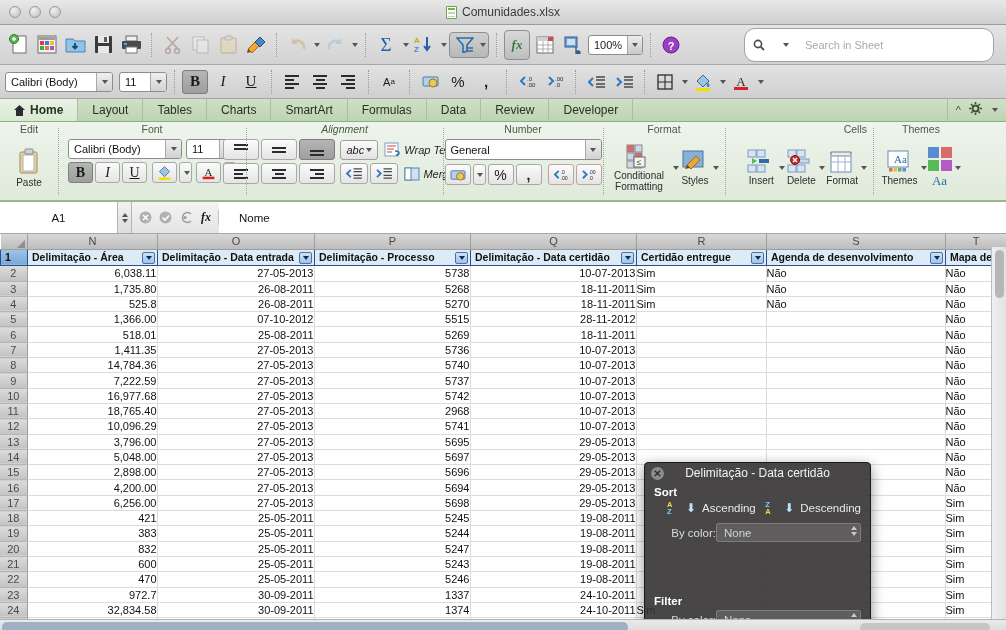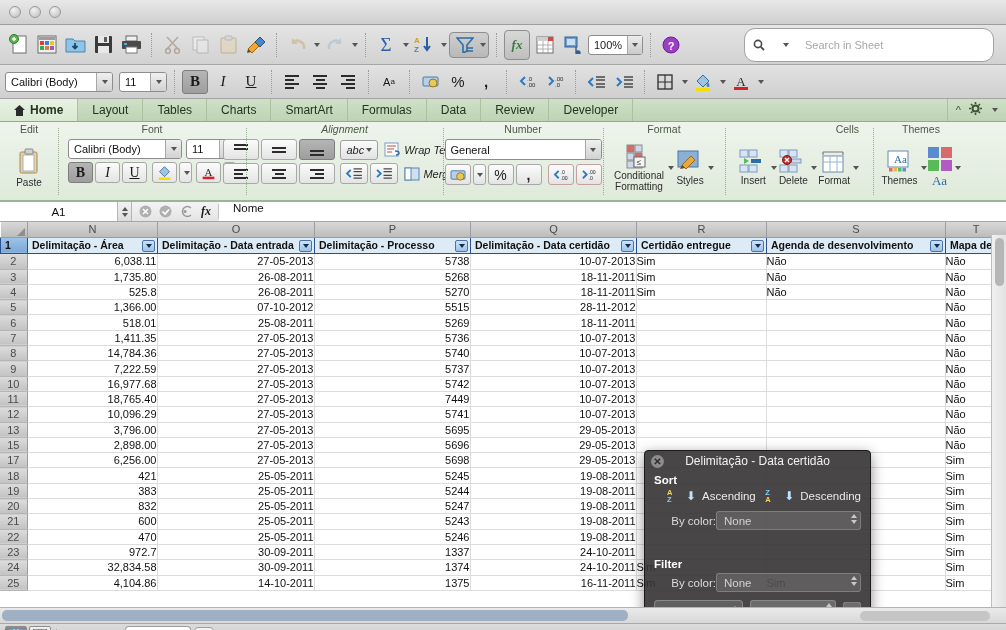--- a/index.html
+++ b/index.html
@@ -124,53 +124,53 @@
   .rtab-spacer { flex:1; border-right:1px solid #a8c29e;}
   .rtab-right { display:flex;align-items:center;gap:8px;padding:0 8px;color:#3d5235;}
 
   
   .ribbon {
     height: 80px;
     background: linear-gradient(#eef4ec, #dfeada);
     border-bottom: 1px solid #9ab591;
     display: flex; position: relative;
   }
-  .rgroup { display:flex; flex-direction:column; align-items:center; position:relative; padding: 0 14px;}
+  .rgroup { display:flex; flex-direction:column; align-items:center; position:relative; padding: 0 6px;}
   .rgroup + .rgroup::before {
     content:""; position:absolute; left:0; top:6px; bottom:6px;
     border-left:1px dotted #9aac93;
   }
   .rgroup-label { font-size: 10.5px; color:#4a5a43; height:15px; line-height:15px; }
   .rgroup-body { flex:1; display:flex; align-items:center; gap:3px; padding-bottom:2px;}
   .ribbon-foot {
     position:absolute; left:0; right:0; bottom:0; height:1px; background:#9ab591;
   }
   .mini-btn {
     height:20px; border:1px solid #a0a0a0; border-radius:3px;
     background: linear-gradient(#fbfbfb,#e2e2e2);
     display:flex;align-items:center;justify-content:center; font-size:11px; color:#1f1f1f;
     padding:0 5px;
   }
   .icon-tile { display:flex;flex-direction:column;align-items:center;justify-content:center;gap:1px; }
   .icon-tile .lbl { font-size:10px;color:#2c2c2c; line-height:10.5px; text-align:center;}
 
   
   .formula-bar {
-    height: 20px; background: linear-gradient(#f4f4f4,#e4e4e4);
+    height: 32px; background: linear-gradient(#f4f4f4,#e4e4e4);
     border-bottom: 1px solid #a6a6a6;
     display:flex; align-items:center; font-size:11.5px; color:#111;
   }
   .namebox {
     width: 118px; height:100%; border-right:1px solid #b4b4b4;
     display:flex;align-items:center;justify-content:center; background:#fff;
   }
   .nb-step { width:14px; height:100%; border-right:1px solid #b4b4b4; background:linear-gradient(#f2f2f2,#dcdcdc);
              display:flex;flex-direction:column;align-items:center;justify-content:center; gap:2px;}
   .fb-icons { display:flex; align-items:center; gap:7px; padding:0 7px; border-right:1px solid #c4c4c4;}
-  .fb-content { flex:1; padding-left:14px; background:#fff; height:100%; display:flex;}
+  .fb-content { flex:1; padding-left:20px; background:#fff; height:100%; display:flex;align-items:center;}
 
   
   .grid-wrap { position: relative; height: 385px; background:#fff; overflow:hidden; }
   table.grid { border-collapse: collapse; table-layout: fixed; width: 1006px; }
   table.grid td, table.grid th { font-size: 11px; padding: 0; height: 15.3px; }
   .colhead {
     background: linear-gradient(#d8d8d8,#bcbcbc);
     border-right:1px solid #9d9d9d; border-bottom:1px solid #9d9d9d;
     text-align:center; font-weight:normal; color:#4b4b4b; font-size:10.5px;
     height: 13px;
@@ -288,20 +288,24 @@
 </head>
 <body>
 
 <div id="app">
 
   <div class="titlebar">
     <div class="traffic">
       <div class="tl-dot"></div>
       <div class="tl-dot"></div>
       <div class="tl-dot"></div>
+    </div>
+    <div class="title-center">
+      <span class="doc-ico"></span>
+      <span>Comunidades.xlsx</span>
     </div>
   </div>
 
   <div class="toolbar">
     <div class="tb-btn">
       <svg width="20" height="21" viewBox="0 0 20 21">
           <rect x="4" y="2" width="13" height="17" fill="#fff" stroke="#6f6f6f"></rect>
           <circle cx="5" cy="5" r="4.5" fill="#5ab552" stroke="#2f7a2a"></circle>
           <path d="M5 3v4M3 5h4" stroke="#fff" stroke-width="1.4"></path>
         </svg>
@@ -1062,21 +1066,21 @@
             <td class="cell num">5742</td>
             <td class="cell num">10-07-2013</td>
             <td class="cell txt"></td>
             <td class="cell txt"></td>
             <td class="cell txt">Não</td>
           </tr>
           <tr>
             <td class="rowhead">11</td>
             <td class="cell num">18,765.40</td>
             <td class="cell num">27-05-2013</td>
-            <td class="cell num">7449</td>
+            <td class="cell num">2968</td>
             <td class="cell num">10-07-2013</td>
             <td class="cell txt"></td>
             <td class="cell txt"></td>
             <td class="cell txt">Não</td>
           </tr>
           <tr>
             <td class="rowhead">12</td>
             <td class="cell num">10,096.29</td>
             <td class="cell num">27-05-2013</td>
             <td class="cell num">5741</td>
@@ -1089,24 +1093,44 @@
             <td class="rowhead">13</td>
             <td class="cell num">3,796.00</td>
             <td class="cell num">27-05-2013</td>
             <td class="cell num">5695</td>
             <td class="cell num">29-05-2013</td>
             <td class="cell txt"></td>
             <td class="cell txt"></td>
             <td class="cell txt">Não</td>
           </tr>
           <tr>
+            <td class="rowhead">14</td>
+            <td class="cell num">5,048.00</td>
+            <td class="cell num">27-05-2013</td>
+            <td class="cell num">5697</td>
+            <td class="cell num">29-05-2013</td>
+            <td class="cell txt"></td>
+            <td class="cell txt"></td>
+            <td class="cell txt">Não</td>
+          </tr>
+          <tr>
             <td class="rowhead">15</td>
             <td class="cell num">2,898.00</td>
             <td class="cell num">27-05-2013</td>
             <td class="cell num">5696</td>
+            <td class="cell num">29-05-2013</td>
+            <td class="cell txt"></td>
+            <td class="cell txt"></td>
+            <td class="cell txt">Não</td>
+          </tr>
+          <tr>
+            <td class="rowhead">16</td>
+            <td class="cell num">4,200.00</td>
+            <td class="cell num">27-05-2013</td>
+            <td class="cell num">5694</td>
             <td class="cell num">29-05-2013</td>
             <td class="cell txt"></td>
             <td class="cell txt"></td>
             <td class="cell txt">Não</td>
           </tr>
           <tr>
             <td class="rowhead">17</td>
             <td class="cell num">6,256.00</td>
             <td class="cell num">27-05-2013</td>
             <td class="cell num">5698</td>
@@ -1223,21 +1247,21 @@
         <span class="fp-label" style="width:62px;text-align:right;">By color:</span>
         <span class="fp-select">
           <span>None</span>
           <span class="fp-stepper">
               <i class="up"></i>
               <i class="dn"></i>
             </span>
         </span>
       </div>
 
-      <div class="fp-sect" style="padding-top:27px;">Filter</div>
+      <div class="fp-sect" style="padding-top:27px;margin-top:25px;">Filter</div>
       <div class="fp-row">
         <span class="fp-label" style="width:62px;text-align:right;">By color:</span>
         <span class="fp-select">
           <span>None</span>
           <span class="fp-stepper">
               <i class="up"></i>
               <i class="dn"></i>
             </span>
         </span>
       </div>

